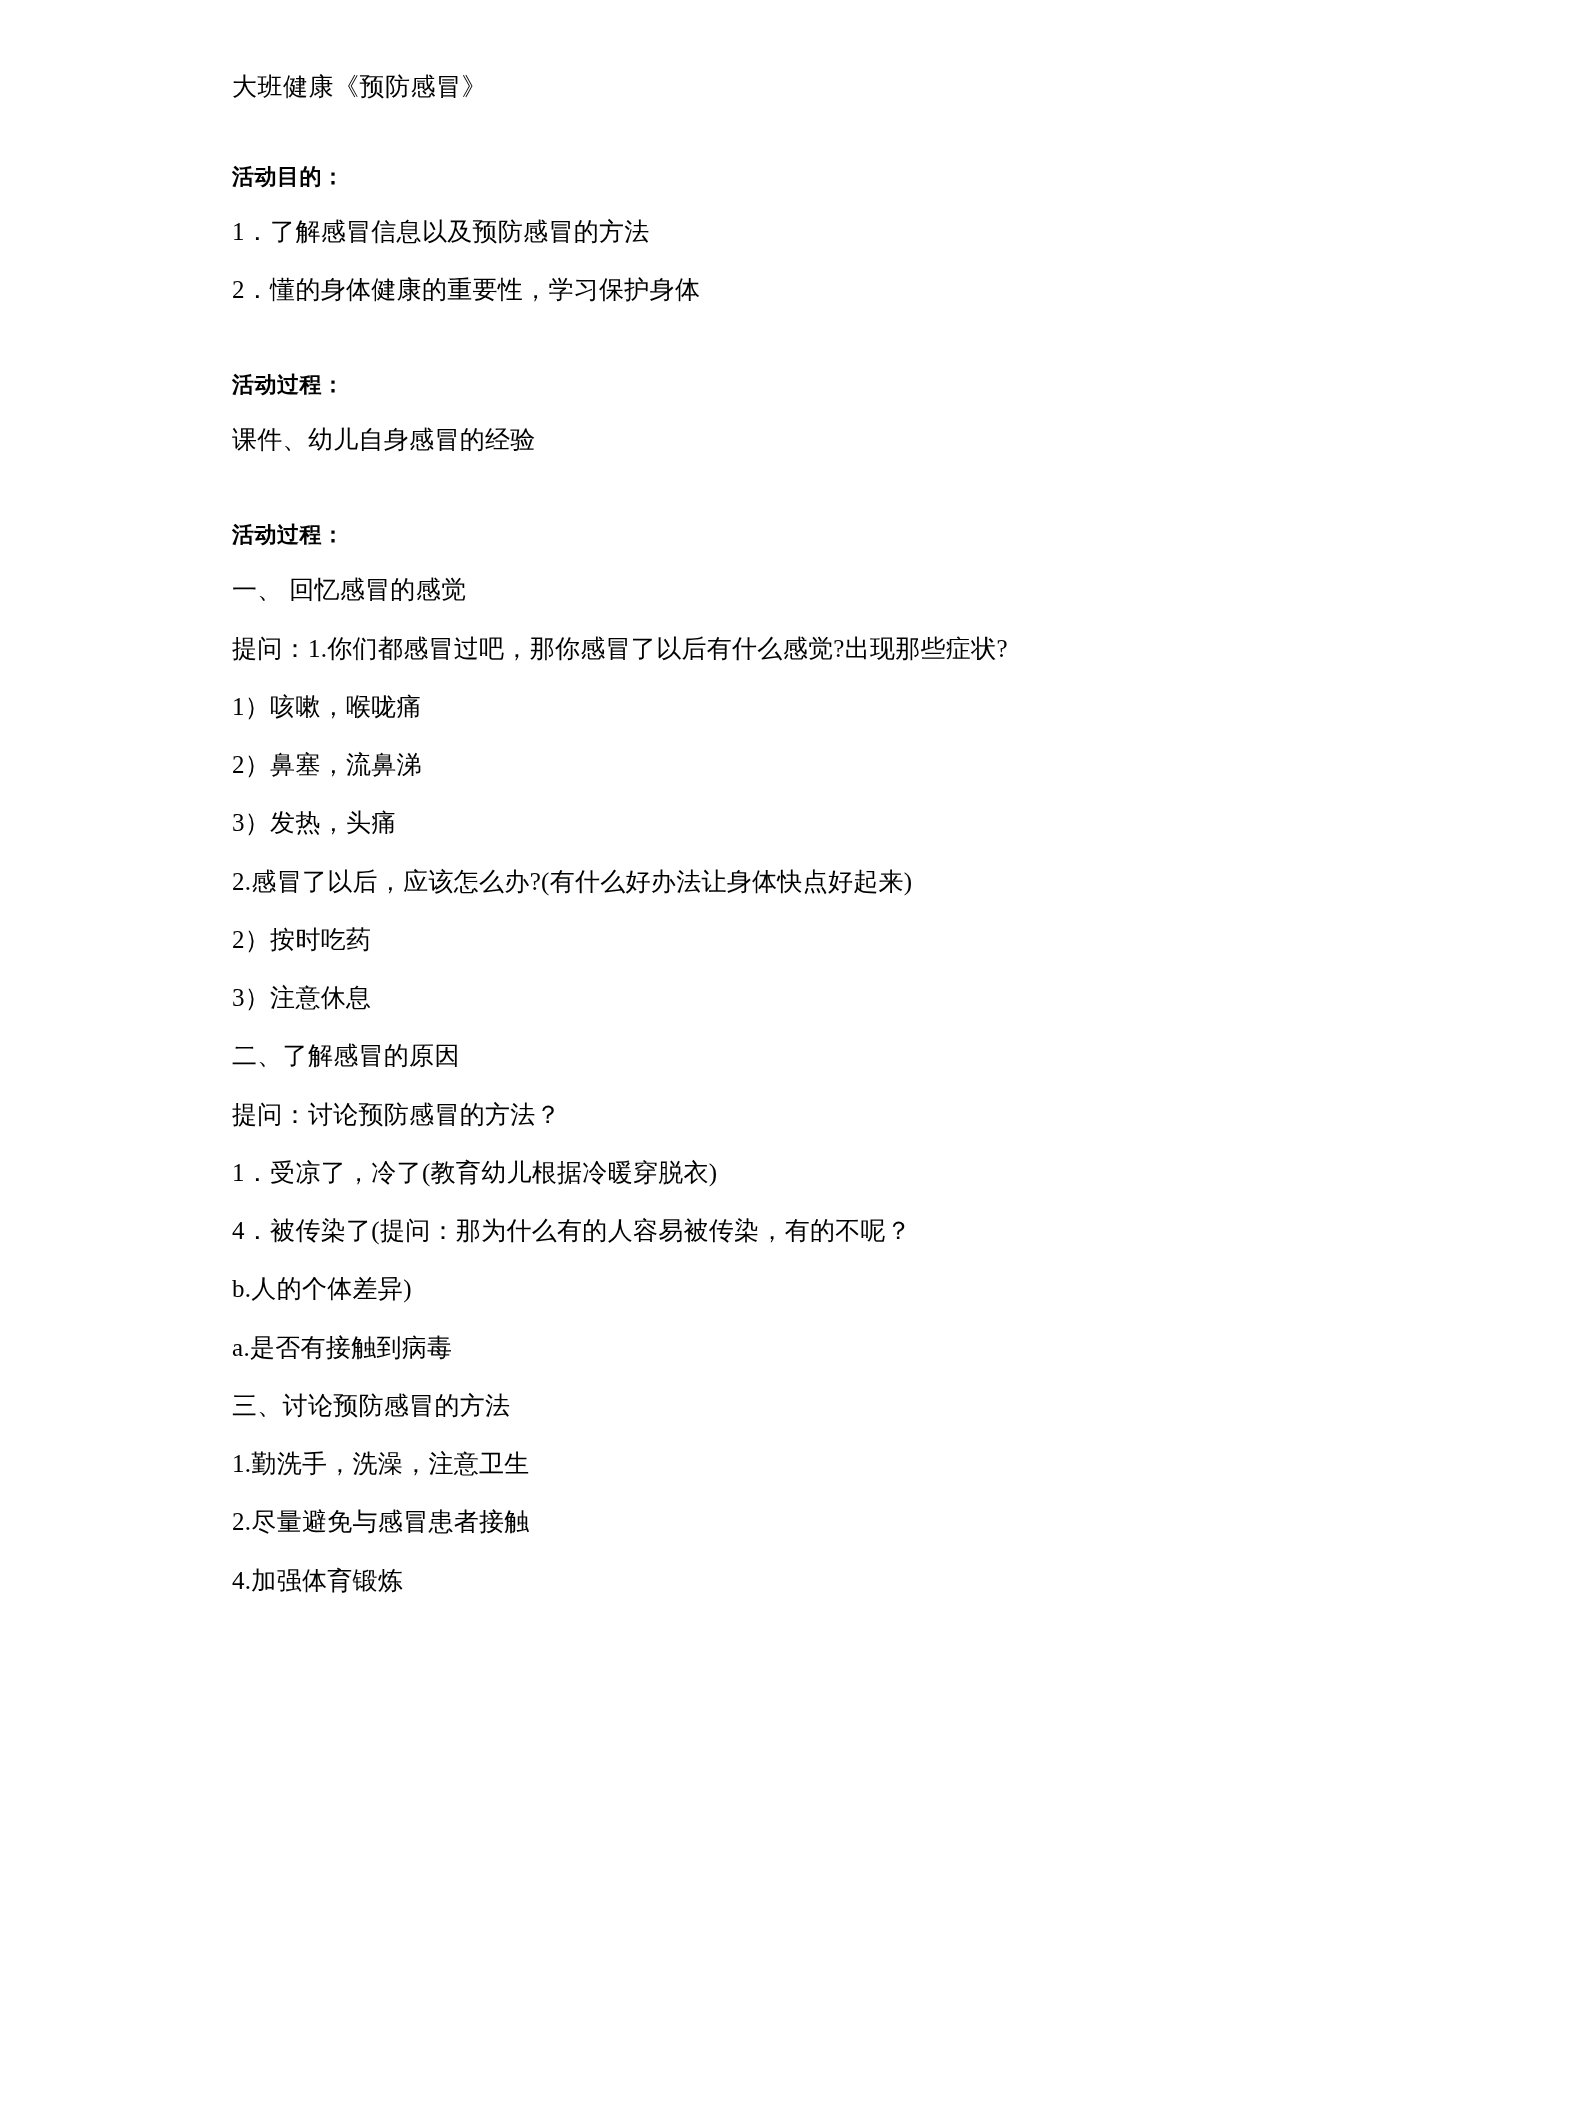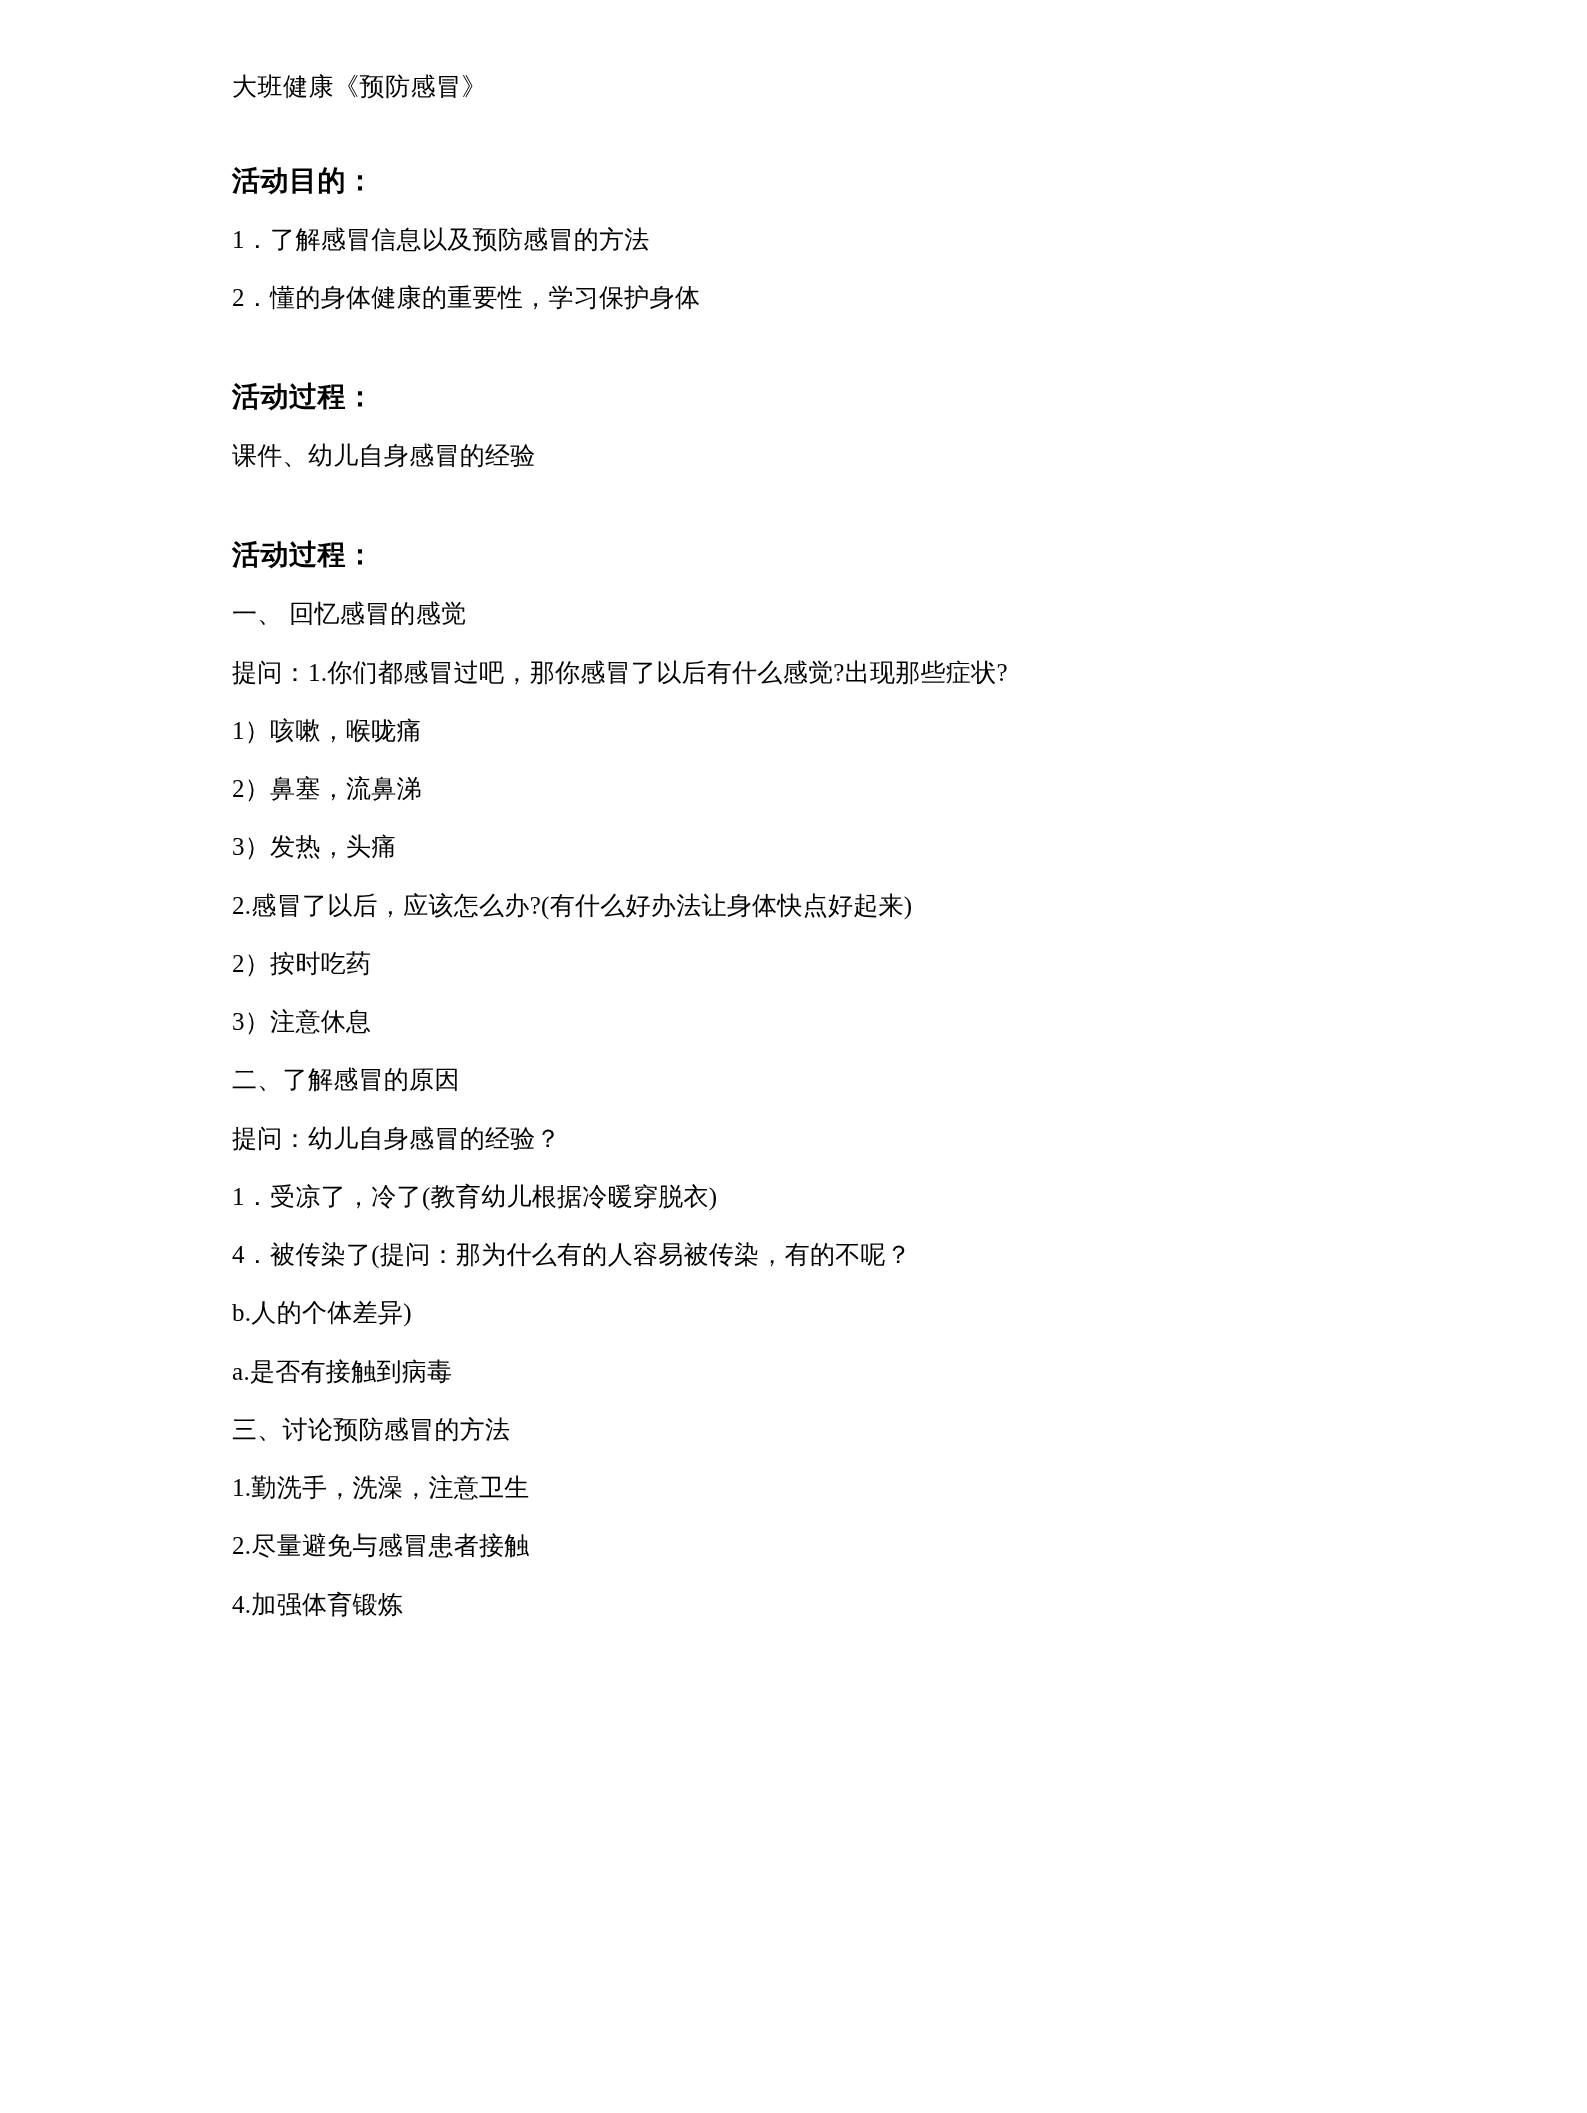--- a/index.html
+++ b/index.html
@@ -22,21 +22,21 @@
     padding: 68px 230px 120px 232px;
   }
   .doc-title {
     font-size: 25px;
     line-height: 1.5;
     margin: 0 0 56px 0;
     font-weight: normal;
     letter-spacing: 0.5px;
   }
   .section-head {
-    font-size: 28px;
+    font-size: 22px;
     font-weight: bold;
     margin: 0 0 22px 0;
     letter-spacing: 0.5px;
   }
   .para {
     font-size: 25px;
     line-height: 1.45;
     margin: 0 0 22px 0;
     letter-spacing: 0.3px;
   }
@@ -73,21 +73,21 @@
     <div class="section-head">活动过程：</div>
     <div class="para indent-1">一、 回忆感冒的感觉</div>
     <div class="para indent-1">提问：1.你们都感冒过吧，那你感冒了以后有什么感觉?出现那些症状?</div>
     <div class="para indent-1">1）咳嗽，喉咙痛</div>
     <div class="para indent-1">2）鼻塞，流鼻涕</div>
     <div class="para indent-1">3）发热，头痛</div>
     <div class="para indent-1">2.感冒了以后，应该怎么办?(有什么好办法让身体快点好起来)</div>
     <div class="para indent-1">2）按时吃药</div>
     <div class="para indent-1">3）注意休息</div>
     <div class="para indent-1">二、了解感冒的原因</div>
-    <div class="para indent-1">提问：幼儿自身感冒的经验？</div>
+    <div class="para indent-1">提问：讨论预防感冒的方法？</div>
     <div class="para indent-1">1．受凉了，冷了(教育幼儿根据冷暖穿脱衣)</div>
     <div class="para indent-1">4．被传染了(提问：那为什么有的人容易被传染，有的不呢？</div>
     <div class="para indent-1">b.人的个体差异)</div>
     <div class="para indent-1">a.是否有接触到病毒</div>
     <div class="para indent-1">三、讨论预防感冒的方法</div>
     <div class="para indent-1">1.勤洗手，洗澡，注意卫生</div>
     <div class="para indent-1">2.尽量避免与感冒患者接触</div>
     <div class="para indent-1">4.加强体育锻炼</div>
   </div>
 

